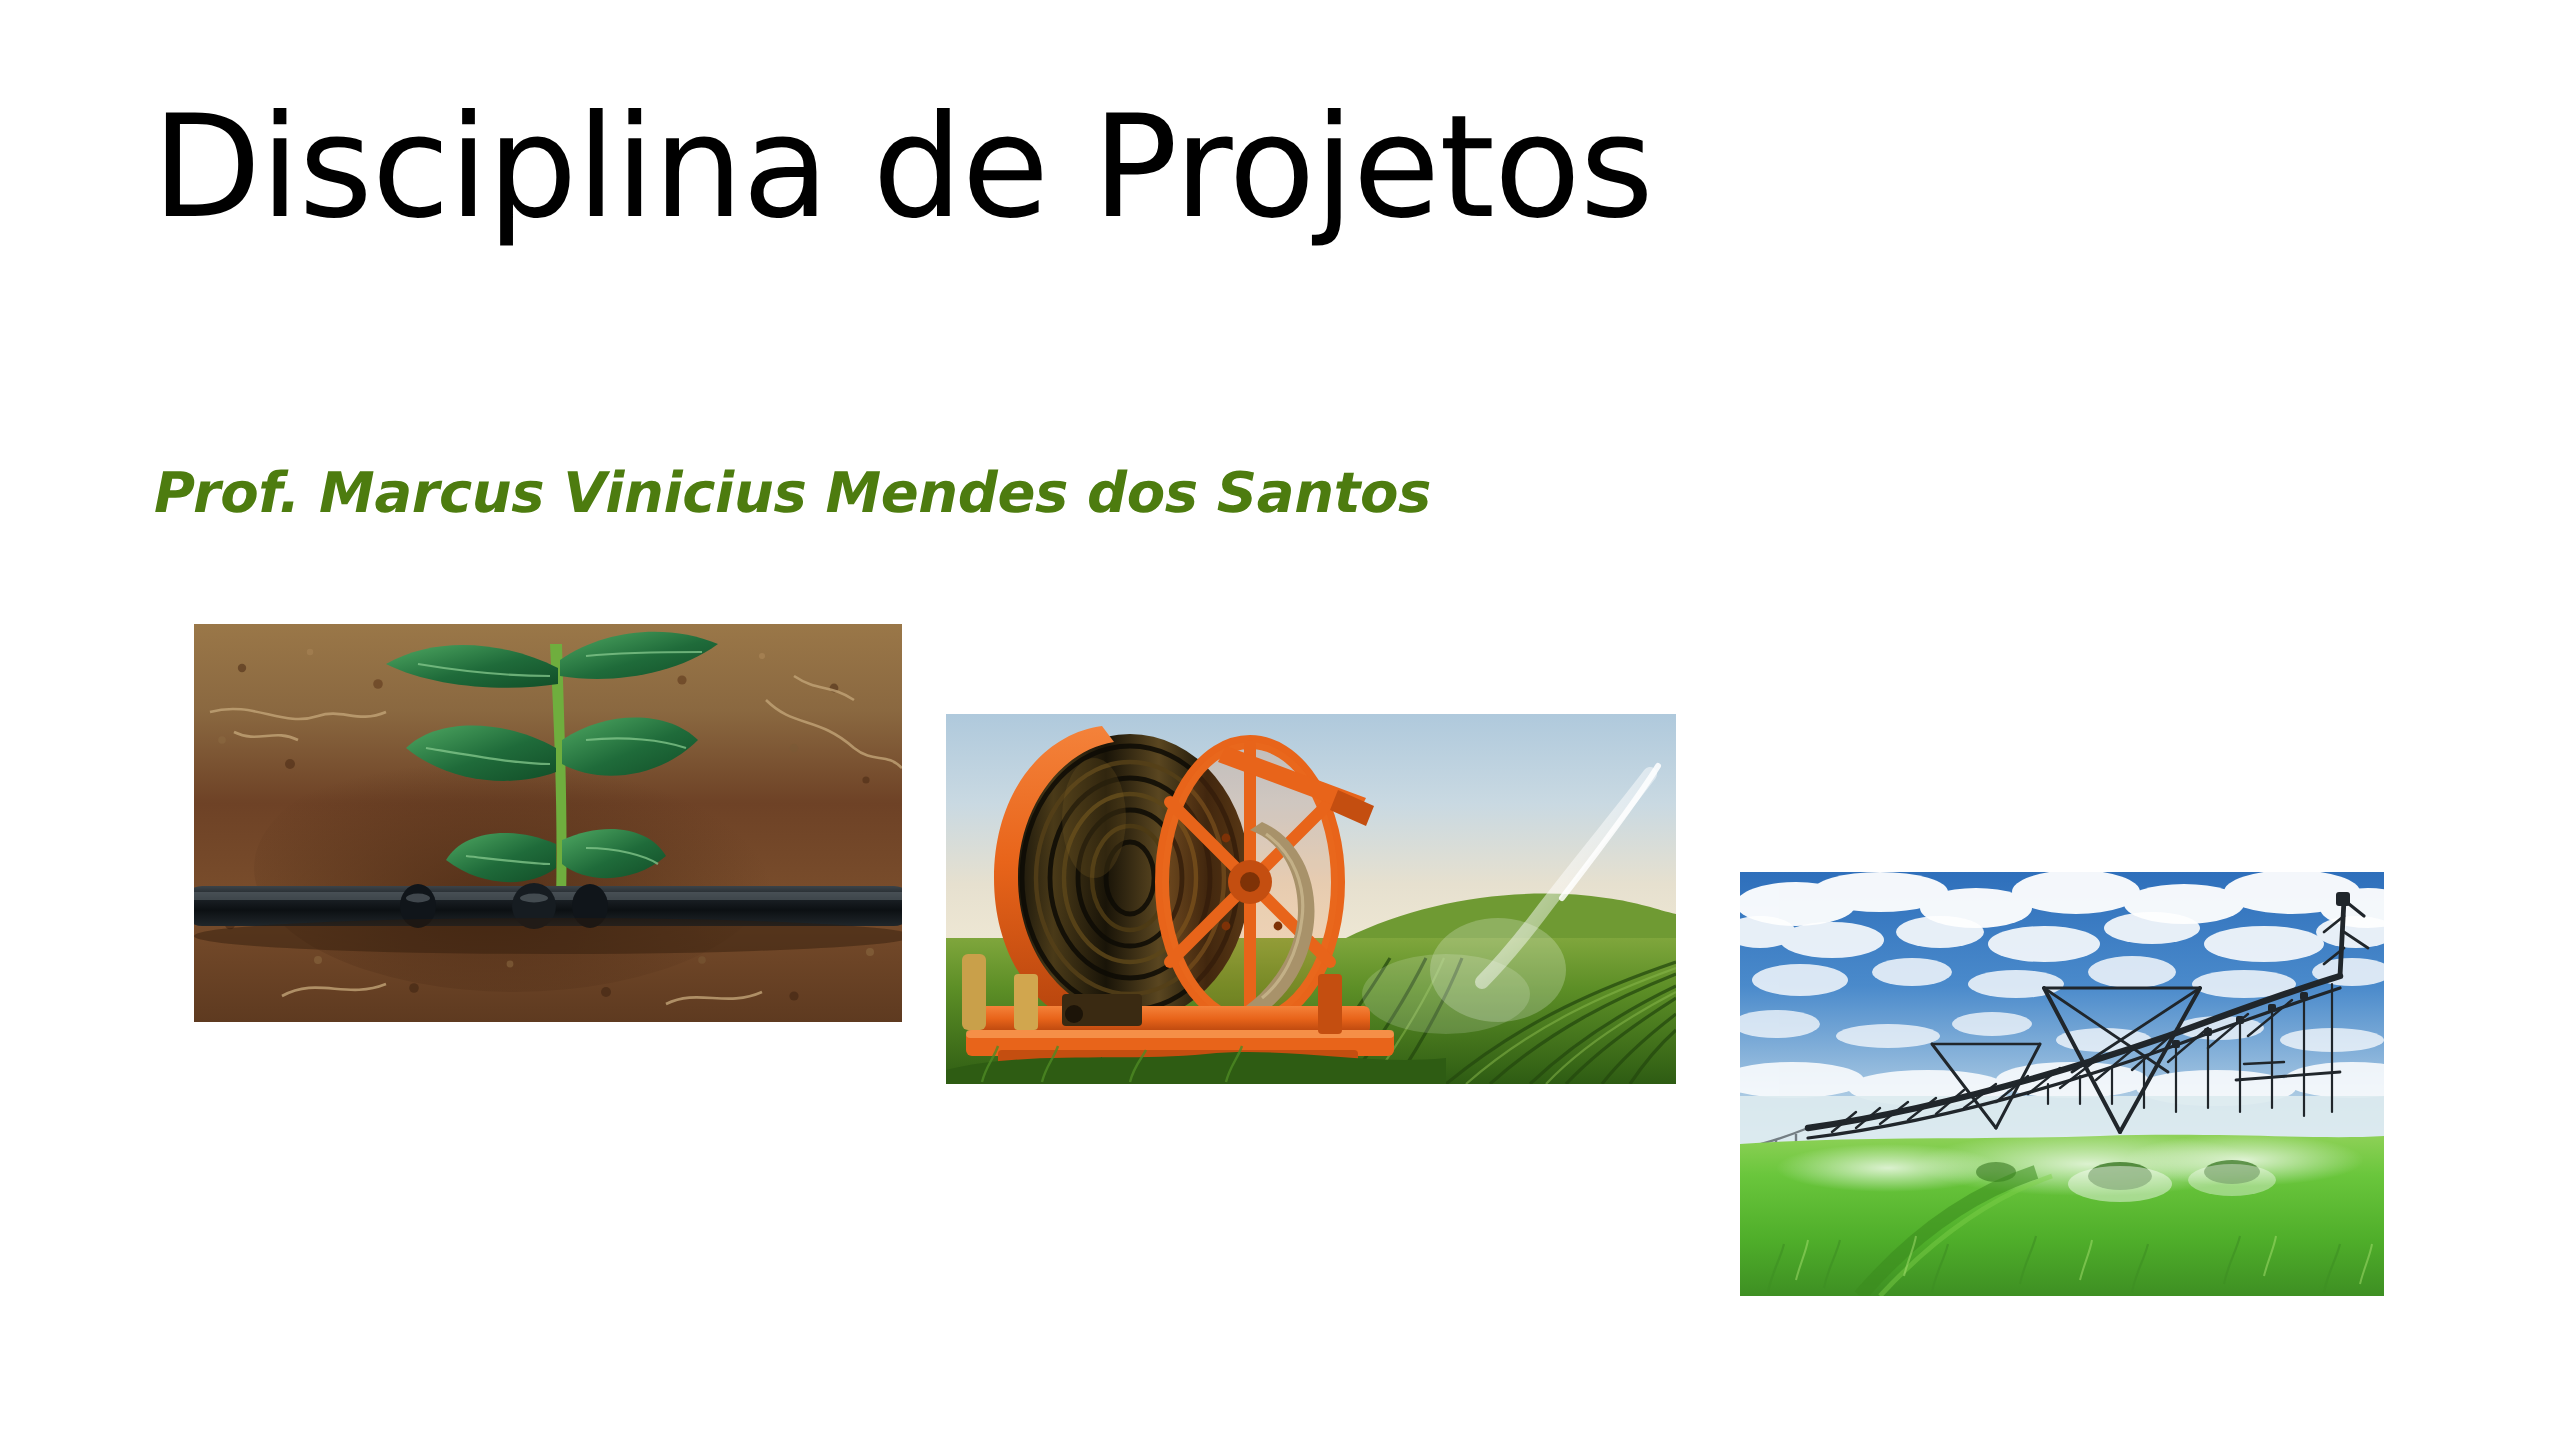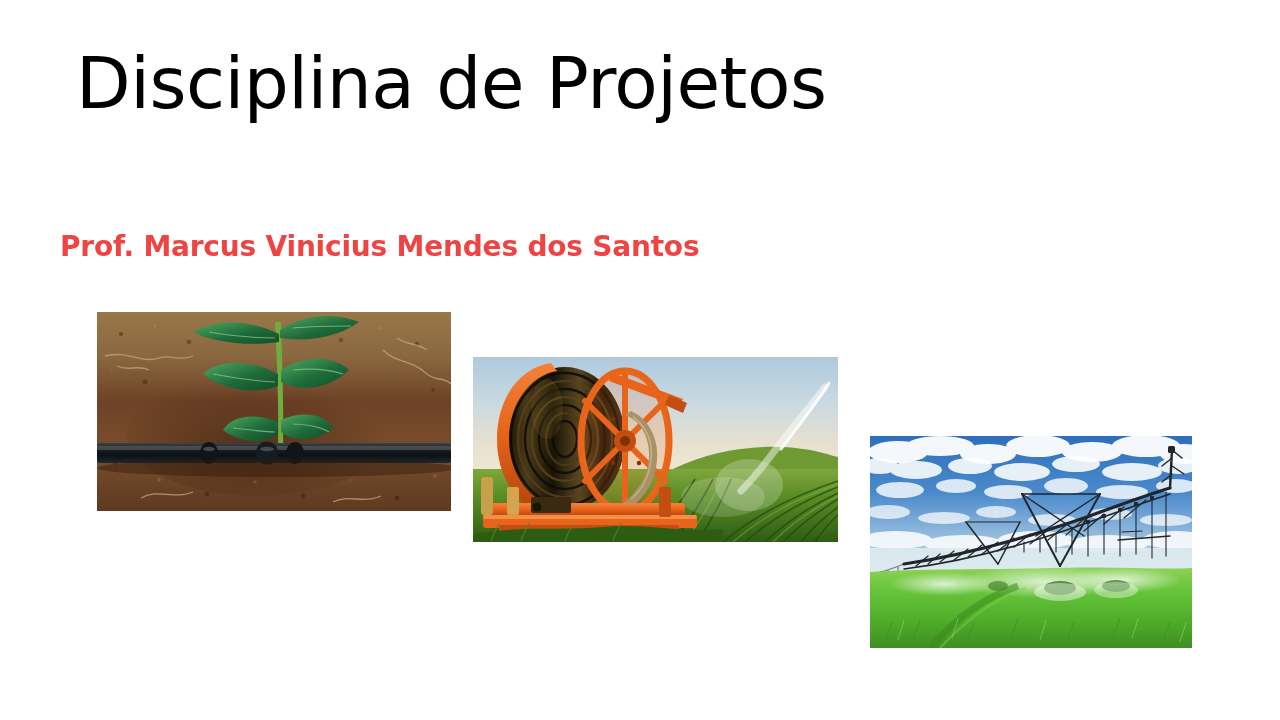--- a/index.html
+++ b/index.html
@@ -35,29 +35,30 @@
     font-family: "DejaVu Sans", sans-serif;
     font-size: 71px;
     font-weight: 400;
     line-height: 95px;
     color: #000000;
     letter-spacing: -0.5px;
     white-space: nowrap;
   }
   #subtitle {
     position: absolute;
-    left: 60px;
+    left: 77px;
     top: 228px;
     font-family: "DejaVu Sans", sans-serif;
     font-size: 28px;
     font-weight: 700;
     line-height: 38px;
-    color: #ef4444;
+    color: #4d7c0f;
     letter-spacing: -0.2px;
     white-space: nowrap;
+    font-style: italic;
   }
 
   
   .picture {
     position: absolute;
     overflow: hidden;
     background: #dddddd;
   }
   .picture > svg { display: block; width: 100%; height: 100%; }
 

